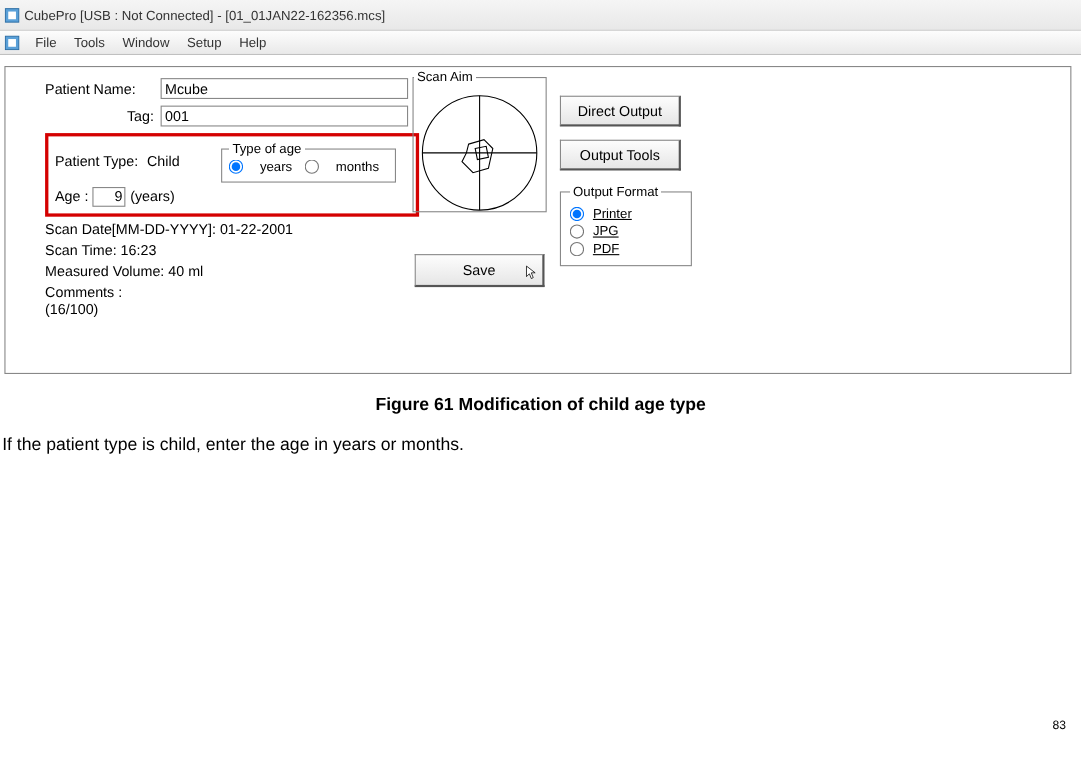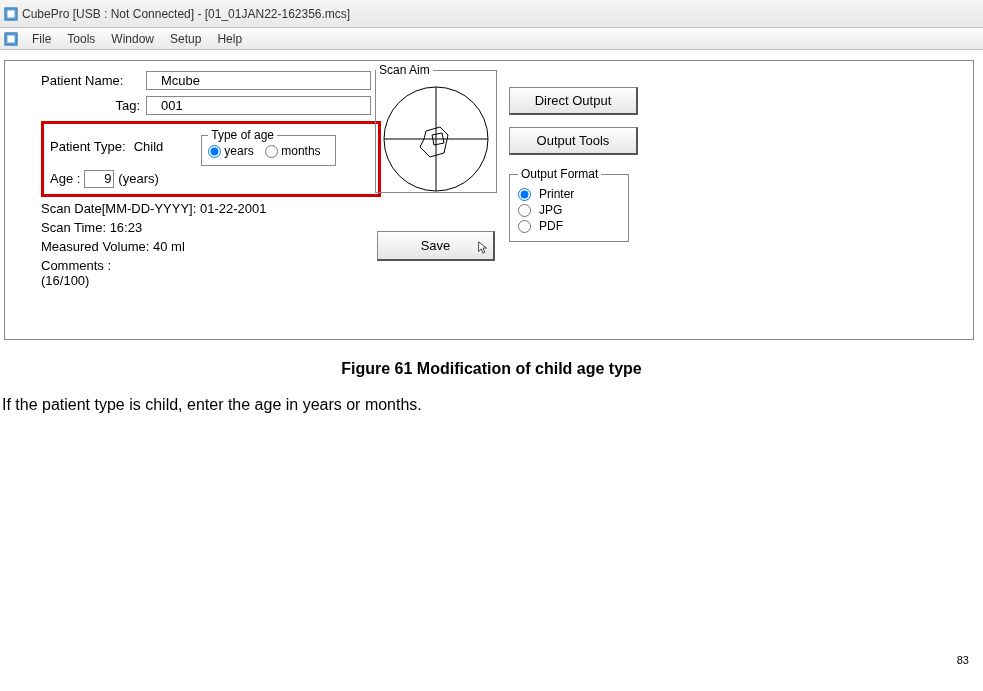--- a/index.html
+++ b/index.html
@@ -64,21 +64,21 @@
       display: flex;
       align-items: center;
       margin-bottom: 6px;
       font-size: 13px;
     }
     .label { white-space: nowrap; }
     .text-input {
       font-family: inherit;
       font-size: 13px;
       border: 1px solid #888;
-      padding: 1px 14px;
+      padding: 1px 3px;
       height: 19px;
       background: #fff;
     }
     .patient-name-row .label { width: 105px; }
     .patient-name-row input { width: 225px; }
     .tag-row .label { width: 105px; text-align: right; padding-right: 6px; }
     .tag-row input { width: 225px; }
     .red-box {
       border: 3px solid #d40000;
       padding: 4px 6px 6px 6px;
@@ -109,21 +109,21 @@
     }
     .type-of-age-fieldset {
       border: 1px solid #888;
       padding: 2px 6px 4px 6px;
       margin-left: 8px;
     }
     .type-of-age-fieldset legend {
       font-size: 12px;
       padding: 0 3px;
     }
-    .radio-row { display: inline-flex; align-items: center; gap: 3px; margin-right: 8px; font-size: 12px; }
+    .radio-row { display: inline-flex; align-items: center; gap: 15px; margin-right: 8px; font-size: 12px; }
     .info-line {
       font-size: 13px;
       margin: 4px 0 4px 22px;
     }
     .comments-row {
       display: flex;
       align-items: flex-start;
       margin-top: 4px;
       gap: 6px;
     }
@@ -179,21 +179,21 @@
       gap: 6px;
     }
     .cursor-icon {
       width: 12px;
       height: 14px;
       position: absolute;
       right: 4px;
       bottom: 4px;
     }
     .side-button {
-      width: 129px;
+      width: 110px;
       height: 28px;
       background: linear-gradient(to bottom, #fdfdfd, #e6e6e6);
       border: 1px solid #888;
       border-right: 2px solid #555;
       border-bottom: 2px solid #555;
       font-family: inherit;
       font-size: 13px;
       cursor: pointer;
       display: block;
       margin-bottom: 12px;
@@ -212,20 +212,21 @@
     .output-format-fieldset legend {
       font-size: 12px;
       padding: 0 3px;
     }
     .fmt-row {
       display: flex;
       align-items: flex-end;
       gap: 8px;
       font-size: 12px;
       margin: 2px 0;
+      text-decoration: underline;
     }
     .figure-caption {
       text-align: center;
       font-weight: bold;
       font-size: 16px;
       margin-top: 16px;
       font-family: Arial, sans-serif;
     }
     .doc-text {
       margin-top: 18px;

